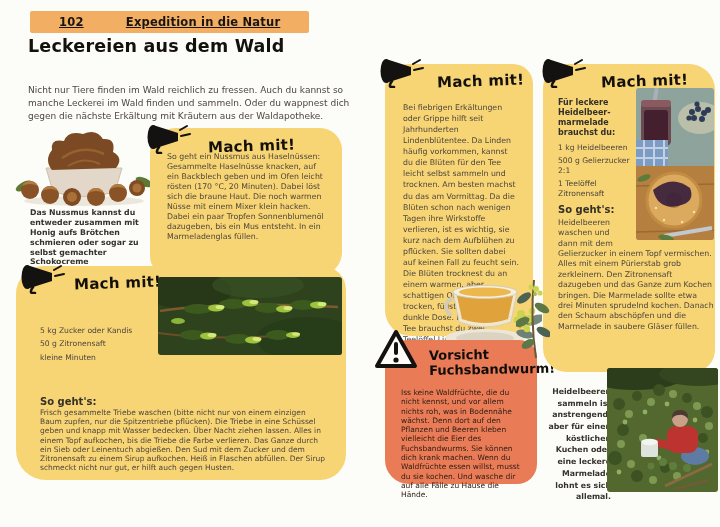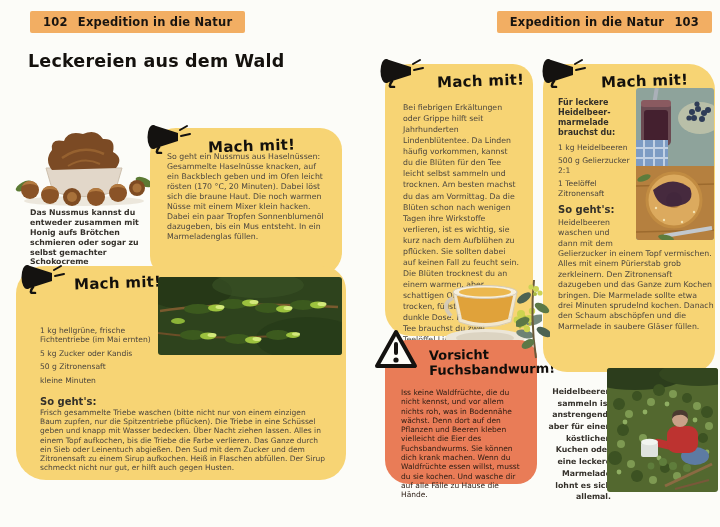--- a/index.html
+++ b/index.html
@@ -7,21 +7,21 @@
     width:720px;height:527px;position:relative;overflow:hidden;
     background:#fcfcf8;
     font-family:"DejaVu Sans",sans-serif;
     color:#4d473f;
   }
   .abs{position:absolute;}
   .badge{
     background:#f2ae63;color:#181410;font-weight:bold;font-size:11.5px;
     padding:4px 10px;border-radius:2px;letter-spacing:.2px;white-space:nowrap;
   }
-  .badge span{margin:0 3px;}
+  .badge span{margin:0 19px;text-decoration:underline;}
   .page-title{font-size:17.5px;font-weight:bold;color:#14110d;letter-spacing:.2px;}
   .intro{font-size:9px;line-height:1.42;color:#4d473f;}
   .ybox{background:#f7d474;border-radius:22px;}
   .obox{background:#e97c57;border-radius:20px;}
   .box-heading{font-weight:bold;font-size:15px;color:#14110d;transform:rotate(-2deg);letter-spacing:.3px;white-space:nowrap;}
   .warn-heading{font-weight:bold;font-size:13px;line-height:1.12;color:#100d0a;transform:rotate(-1deg);}
   .bt{font-size:7.8px;line-height:1.28;color:#4c463e;}
   .bt-tall{font-size:7.8px;line-height:1.42;color:#4c463e;}
   .warn-bt{font-size:7.5px;line-height:1.24;color:#2b1c13;}
   .cap{font-size:7.8px;line-height:1.27;font-weight:bold;color:#36322c;}
@@ -34,22 +34,23 @@
 </head>
 <body>
 
 <div class="abs" style="left:0;top:0;width:360px;height:527px;">
 
   <div class="badge abs" style="left:30px;top:11px;">
     <span>102</span>
     <span>Expedition in die Natur</span>
   </div>
 
-  <div class="page-title abs" style="left:28px;top:51px;">Leckereien aus dem Wald</div>
-
+  <div class="page-title abs" style="left:28px;top:36px;">Leckereien aus dem Wald</div>
+
+  <div class="intro abs" style="left:28px;top:84px;width:324px;">Nicht nur Tiere finden im Wald reichlich zu fressen. Auch du kannst so manche Leckerei im Wald finden und sammeln. Oder du wappnest dich gegen die nächste Erkältung mit Kräutern aus der Waldapotheke.</div>
 
   <svg class="abs" style="left:12px;top:128px;" width="142" height="80" viewBox="0 0 142 80">
     <ellipse cx="72" cy="73" rx="60" ry="5" fill="#ece7dc"></ellipse>
     <ellipse cx="12" cy="58" rx="9" ry="4" fill="#5c7a34" transform="rotate(-28 12 58)"></ellipse>
     <ellipse cx="132" cy="54" rx="9" ry="4" fill="#5c7a34" transform="rotate(24 132 54)"></ellipse>
     <path d="M34,40 L110,40 L103,64 Q72,73 41,64 Z" fill="#e2d7c9" stroke="#cdc0ae" stroke-width="1"></path>
     <path d="M40,22 Q38,10 52,13 Q56,2 71,6 Q84,0 91,11 Q104,10 101,24 Q112,30 104,40 L40,42 Q32,32 40,22 Z" fill="#7b4a24"></path>
     <path d="M50,30 Q70,16 92,26" stroke="#96612f" stroke-width="2.5" fill="none"></path>
     <path d="M56,38 Q72,28 88,36" stroke="#96612f" stroke-width="2" fill="none"></path>
     <g>
@@ -125,36 +126,31 @@
           <ellipse cx="54" cy="58" rx="4.5" ry="2" fill="#d4e97c"></ellipse>
         <ellipse cx="95" cy="63" rx="8" ry="3.4" fill="#9cc23e"></ellipse>
           <ellipse cx="99" cy="62" rx="4.5" ry="2" fill="#d4e97c"></ellipse>
         <ellipse cx="135" cy="58" rx="7" ry="3" fill="#9cc23e"></ellipse>
           <ellipse cx="138" cy="57" rx="4" ry="1.8" fill="#d4e97c"></ellipse>
         <ellipse cx="20" cy="44" rx="7" ry="3" fill="#8cb438"></ellipse>
       </g>
     </svg>
 
     <div class="abs" style="left:24px;top:60px;width:114px;">
-      <div class="ing">1 kg hellgrüne, frische Fichtentriebe (im Mai ernten)</div>
       <div class="ing">5 kg Zucker oder Kandis</div>
       <div class="ing">50 g Zitronensaft</div>
       <div class="ing">kleine Minuten</div>
     </div>
     <div class="steps-title abs" style="left:24px;top:130px;">So geht's:</div>
     <div class="bt abs" style="left:24px;top:142px;width:288px;font-size:7.5px;line-height:1.23;">Frisch gesammelte Triebe waschen (bitte nicht nur von einem einzigen Baum zupfen, nur die Spitzentriebe pflücken). Die Triebe in eine Schüssel geben und knapp mit Wasser bedecken. Über Nacht ziehen lassen. Alles in einem Topf aufkochen, bis die Triebe die Farbe verlieren. Das Ganze durch ein Sieb oder Leinentuch abgießen. Den Sud mit dem Zucker und dem Zitronensaft zu einem Sirup aufkochen. Heiß in Flaschen abfüllen. Der Sirup schmeckt nicht nur gut, er hilft auch gegen Husten.</div>
   </div>
 </div>
 
 <div class="abs" style="left:360px;top:0;width:360px;height:527px;">
 
-  <div class="badge abs" style="right:8px;top:11px;">
-    <span>Expedition in die Natur</span>
-    <span>103</span>
-  </div>
 
   <div class="ybox abs" style="left:25px;top:64px;width:148px;height:272px;border-radius:24px 20px 22px 26px;">
     <span class="mega" style="left:-6px;top:-8px;">
       <svg width="46" height="32" viewBox="0 0 46 32">
         <ellipse cx="7" cy="15" rx="5.5" ry="12" fill="#141210"></ellipse>
         <polygon points="7,3 32,11 32,19 7,27" fill="#141210"></polygon>
         <path d="M13,25 Q8,32 15,31" fill="none" stroke="#141210" stroke-width="2.6" stroke-linecap="round"></path>
         <path d="M34,8 L41,4" stroke="#141210" stroke-width="2" stroke-linecap="round"></path>
         <path d="M35,14 L44,12" stroke="#141210" stroke-width="2" stroke-linecap="round"></path>
       </svg>

